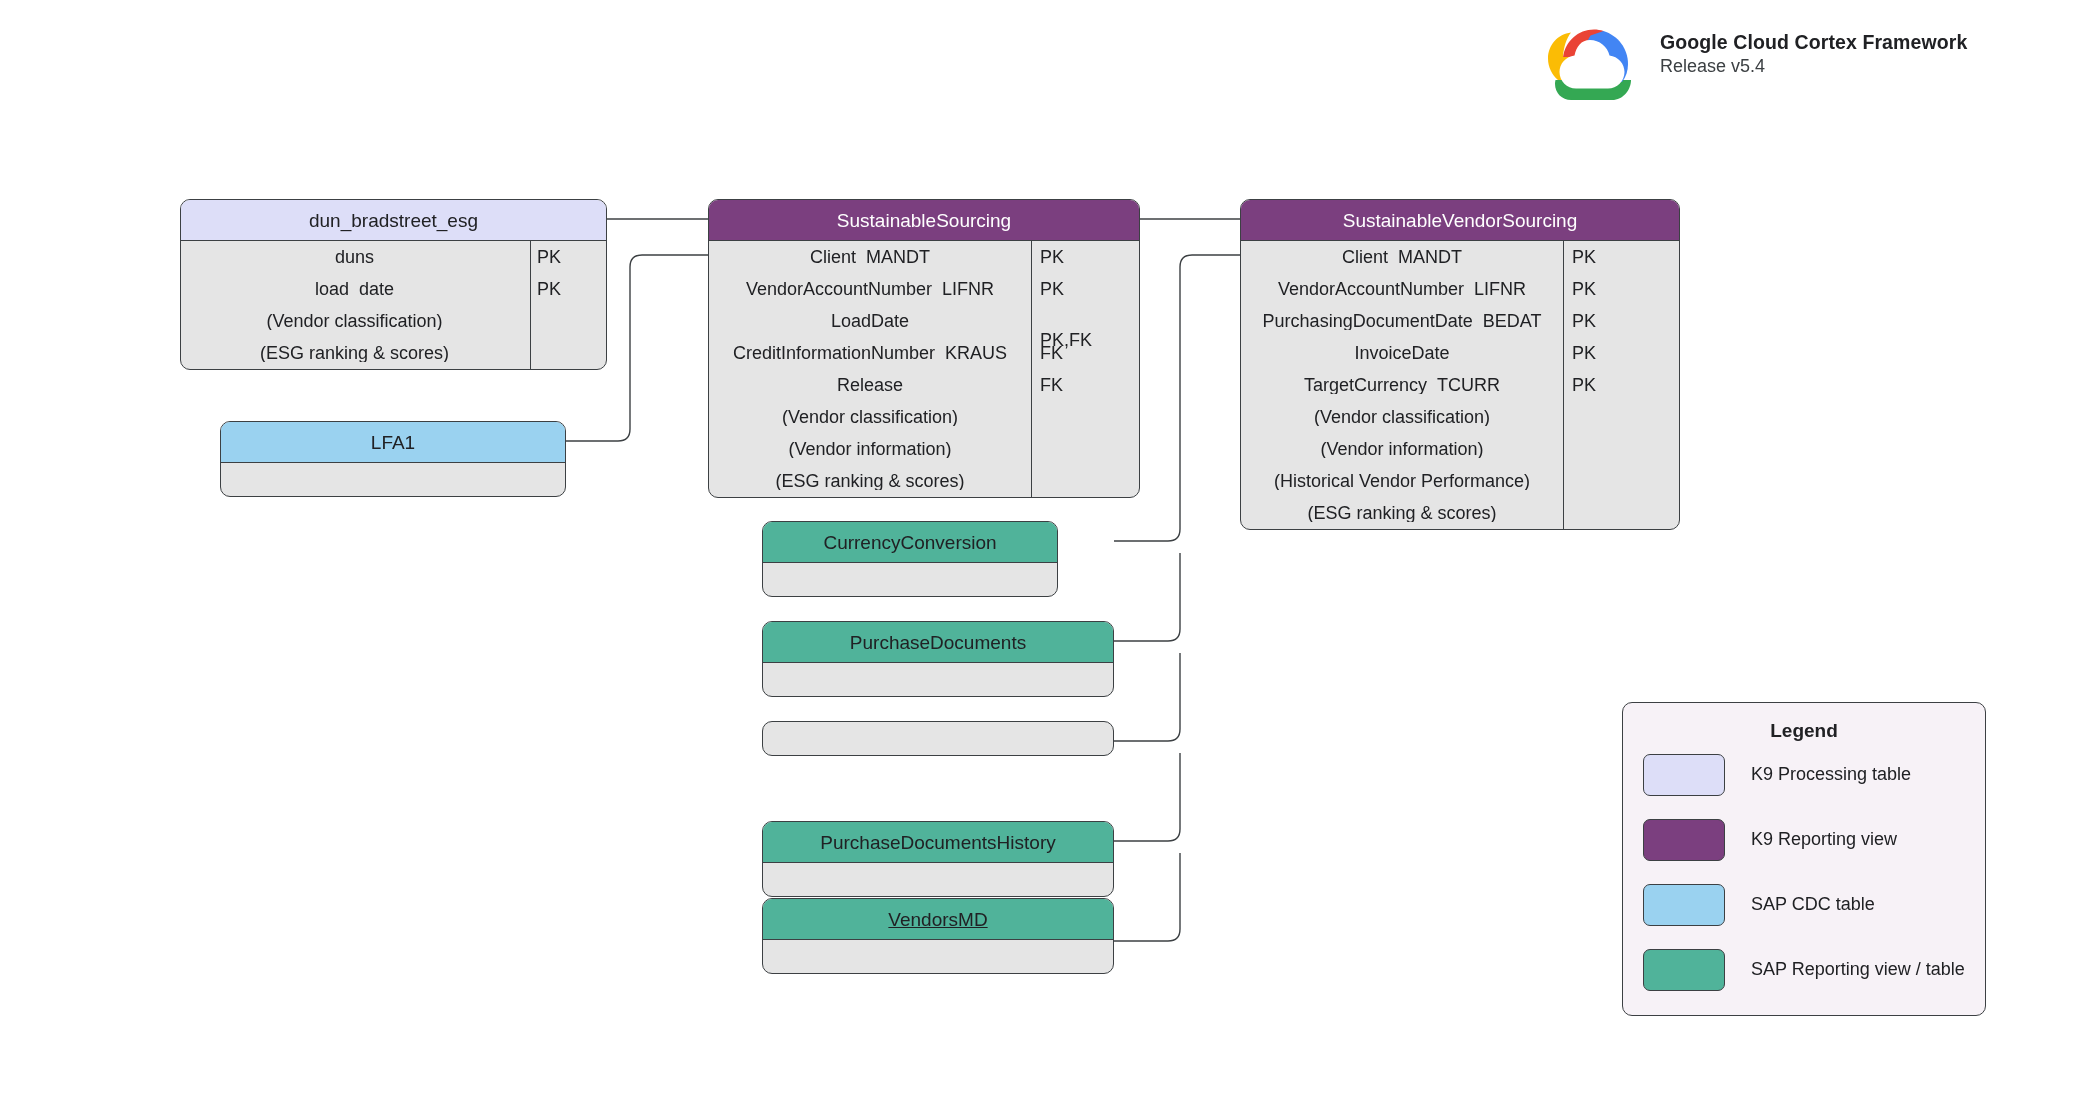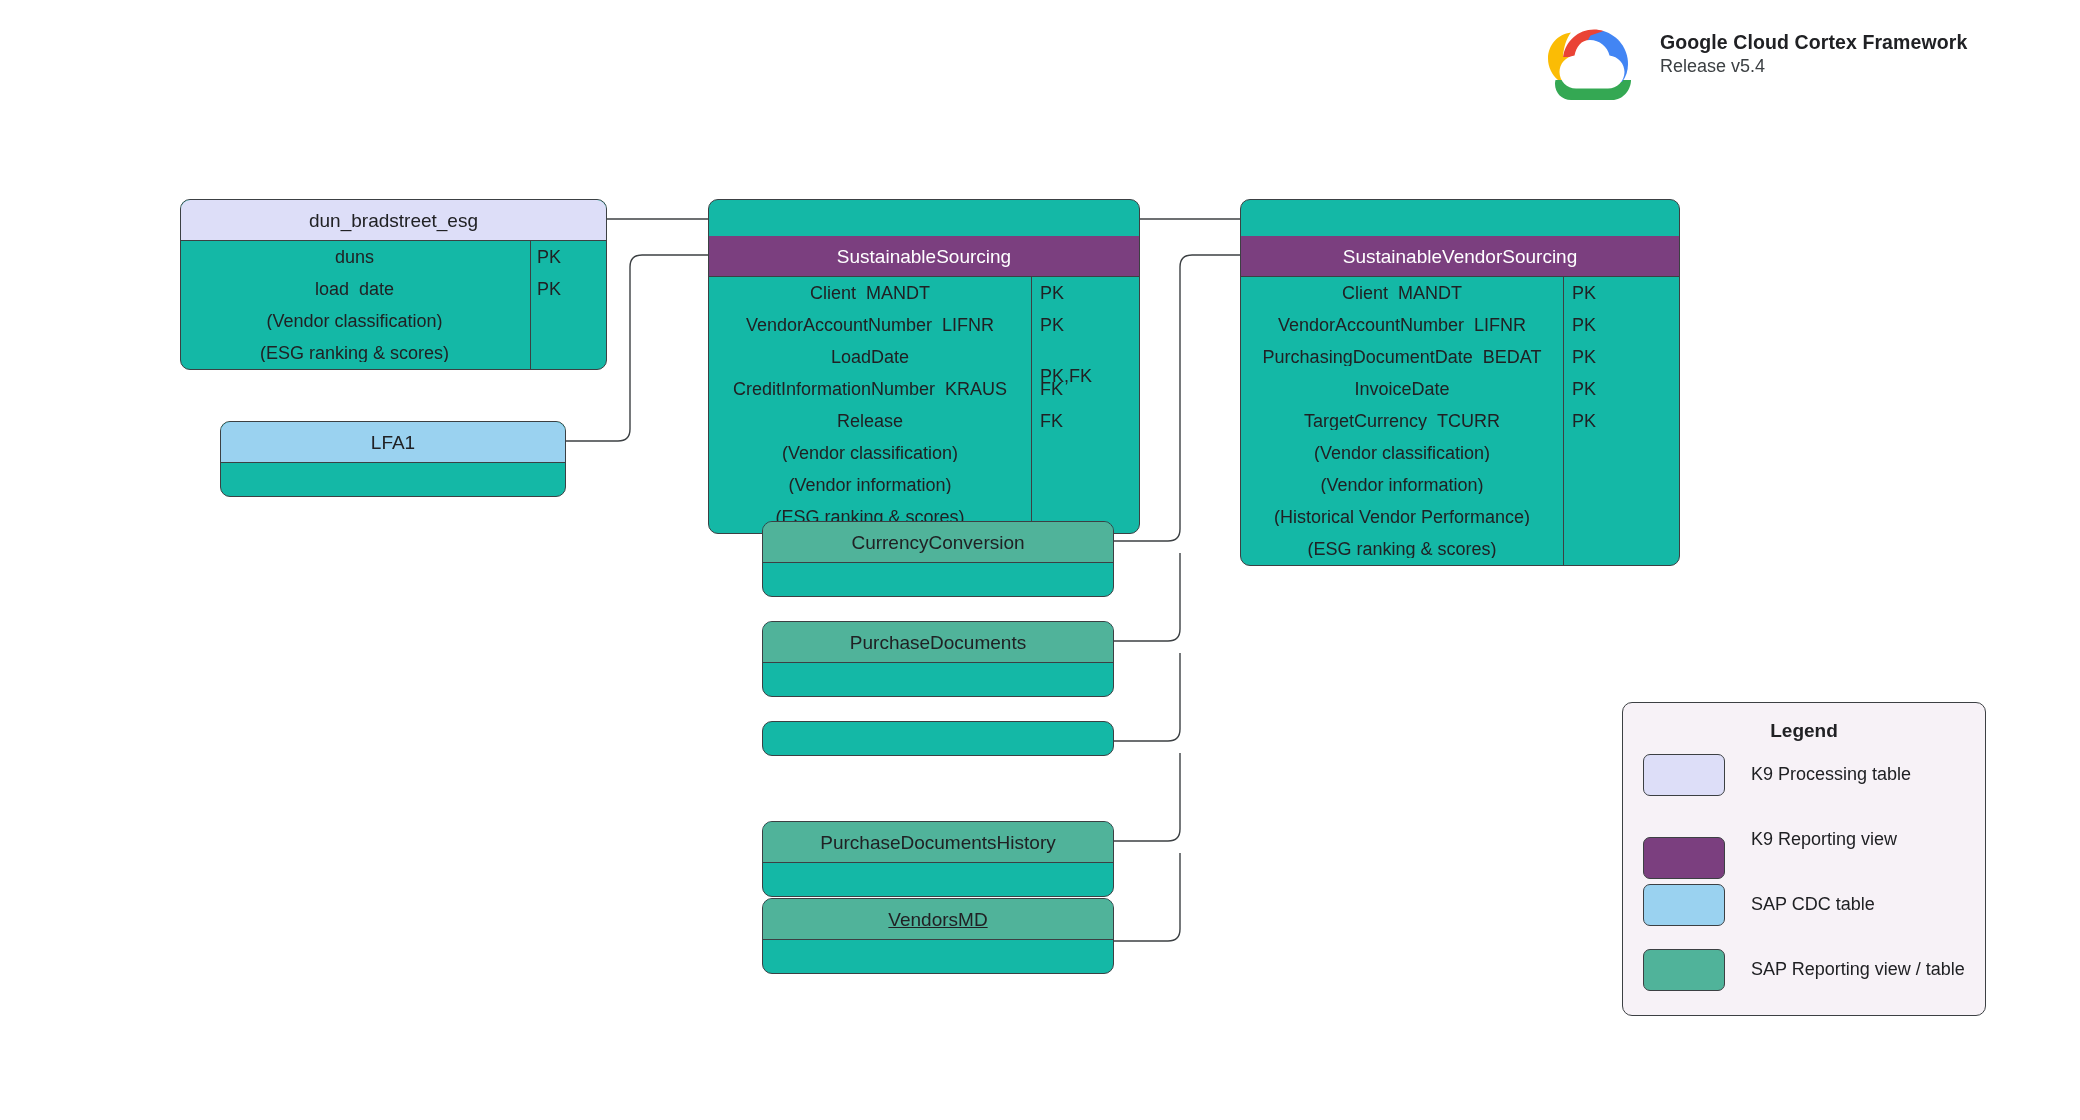--- a/index.html
+++ b/index.html
@@ -50,21 +50,21 @@
     pointer-events: none;
   }
   #connector-layer path { fill: none; stroke: #3c4043; stroke-width: 1.4px; }
 
   
   .entity {
     position: absolute;
     box-sizing: border-box;
     border: 1.4px solid #3c4043;
     border-radius: 10px;
-    background: #14b8a6;
+    background: #e5e5e5;
     overflow: hidden;
   }
   .entity-title {
     box-sizing: border-box;
     width: 100%;
     text-align: center;
     font-size: 19px;
     line-height: 1;
     padding: 11px 8px 10px;
     border-bottom: 1.4px solid #3c4043;
@@ -98,21 +98,21 @@
   .key-divider {
     position: absolute;
     top: 0;
     bottom: 0;
     width: 0;
     border-left: 1.4px solid #3c4043;
   }
 
   
   .t-k9proc  { background: #dddef8; color: #202124; }
-  .t-k9view  { background: #7b3f7f; color: #ffffff; margin-top: 36px; }
+  .t-k9view  { background: #7b3f7f; color: #ffffff; }
   .t-sapcdc  { background: #9ad2f0; color: #202124; }
   .t-sapview { background: #50b39a; color: #202124; }
 
   
   .entity.stub .entity-body { height: 33px; }
 
   
   #legend {
     position: absolute;
     left: 1622px;
@@ -296,21 +296,21 @@
         <div class="row-key" style="width:116px;"></div>
       </div>
       <div class="entity-row">
         <div class="row-field">(ESG ranking &amp; scores)</div>
         <div class="row-key" style="width:116px;"></div>
       </div>
     </div>
   </div>
 </div>
 
-<div class="entity stub" style="left:762px; top:521px; width:352px;">
+<div class="entity stub" style="left:762px; top:521px; width:296px;">
   <div class="entity-title t-sapview">CurrencyConversion</div>
   <div class="entity-body"></div>
 </div>
 
 <div class="entity stub" style="left:762px; top:621px; width:352px;">
   <div class="entity-title t-sapview">PurchaseDocuments</div>
   <div class="entity-body"></div>
 </div>
 
 <div class="entity stub" style="left:762px; top:721px; width:352px;">

